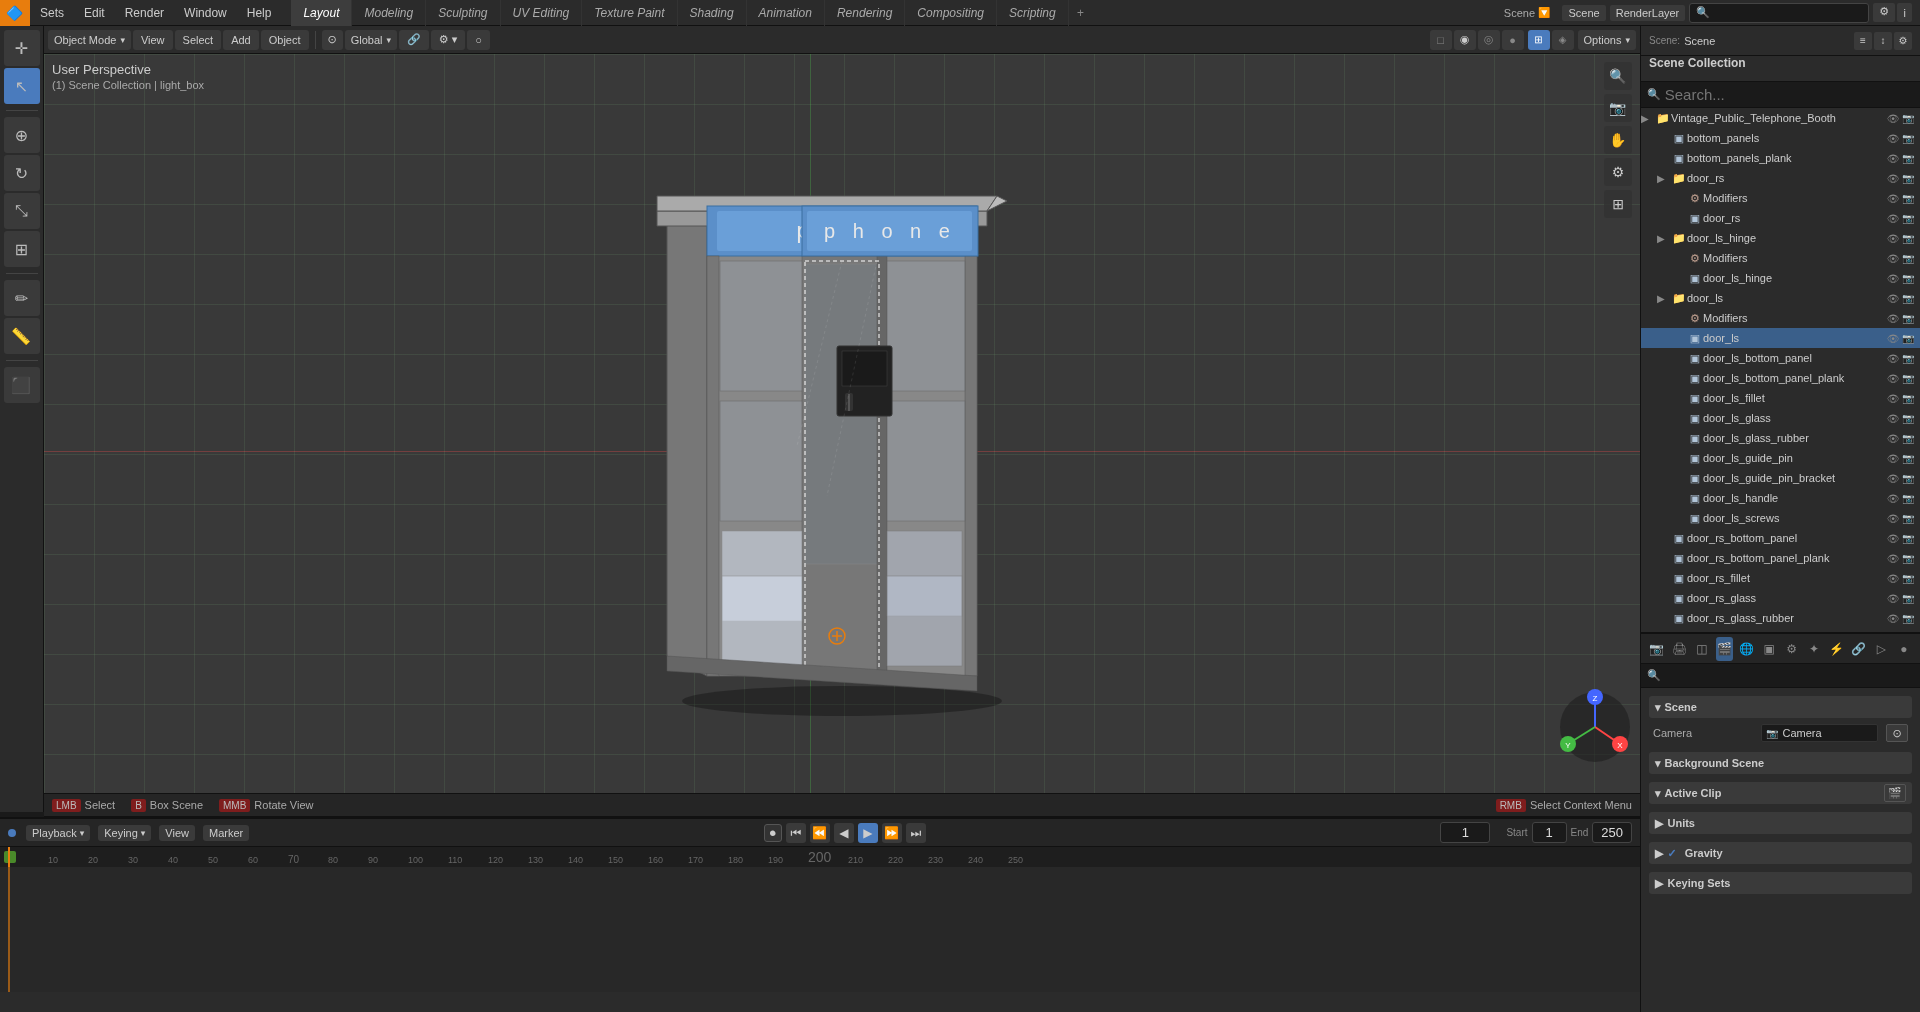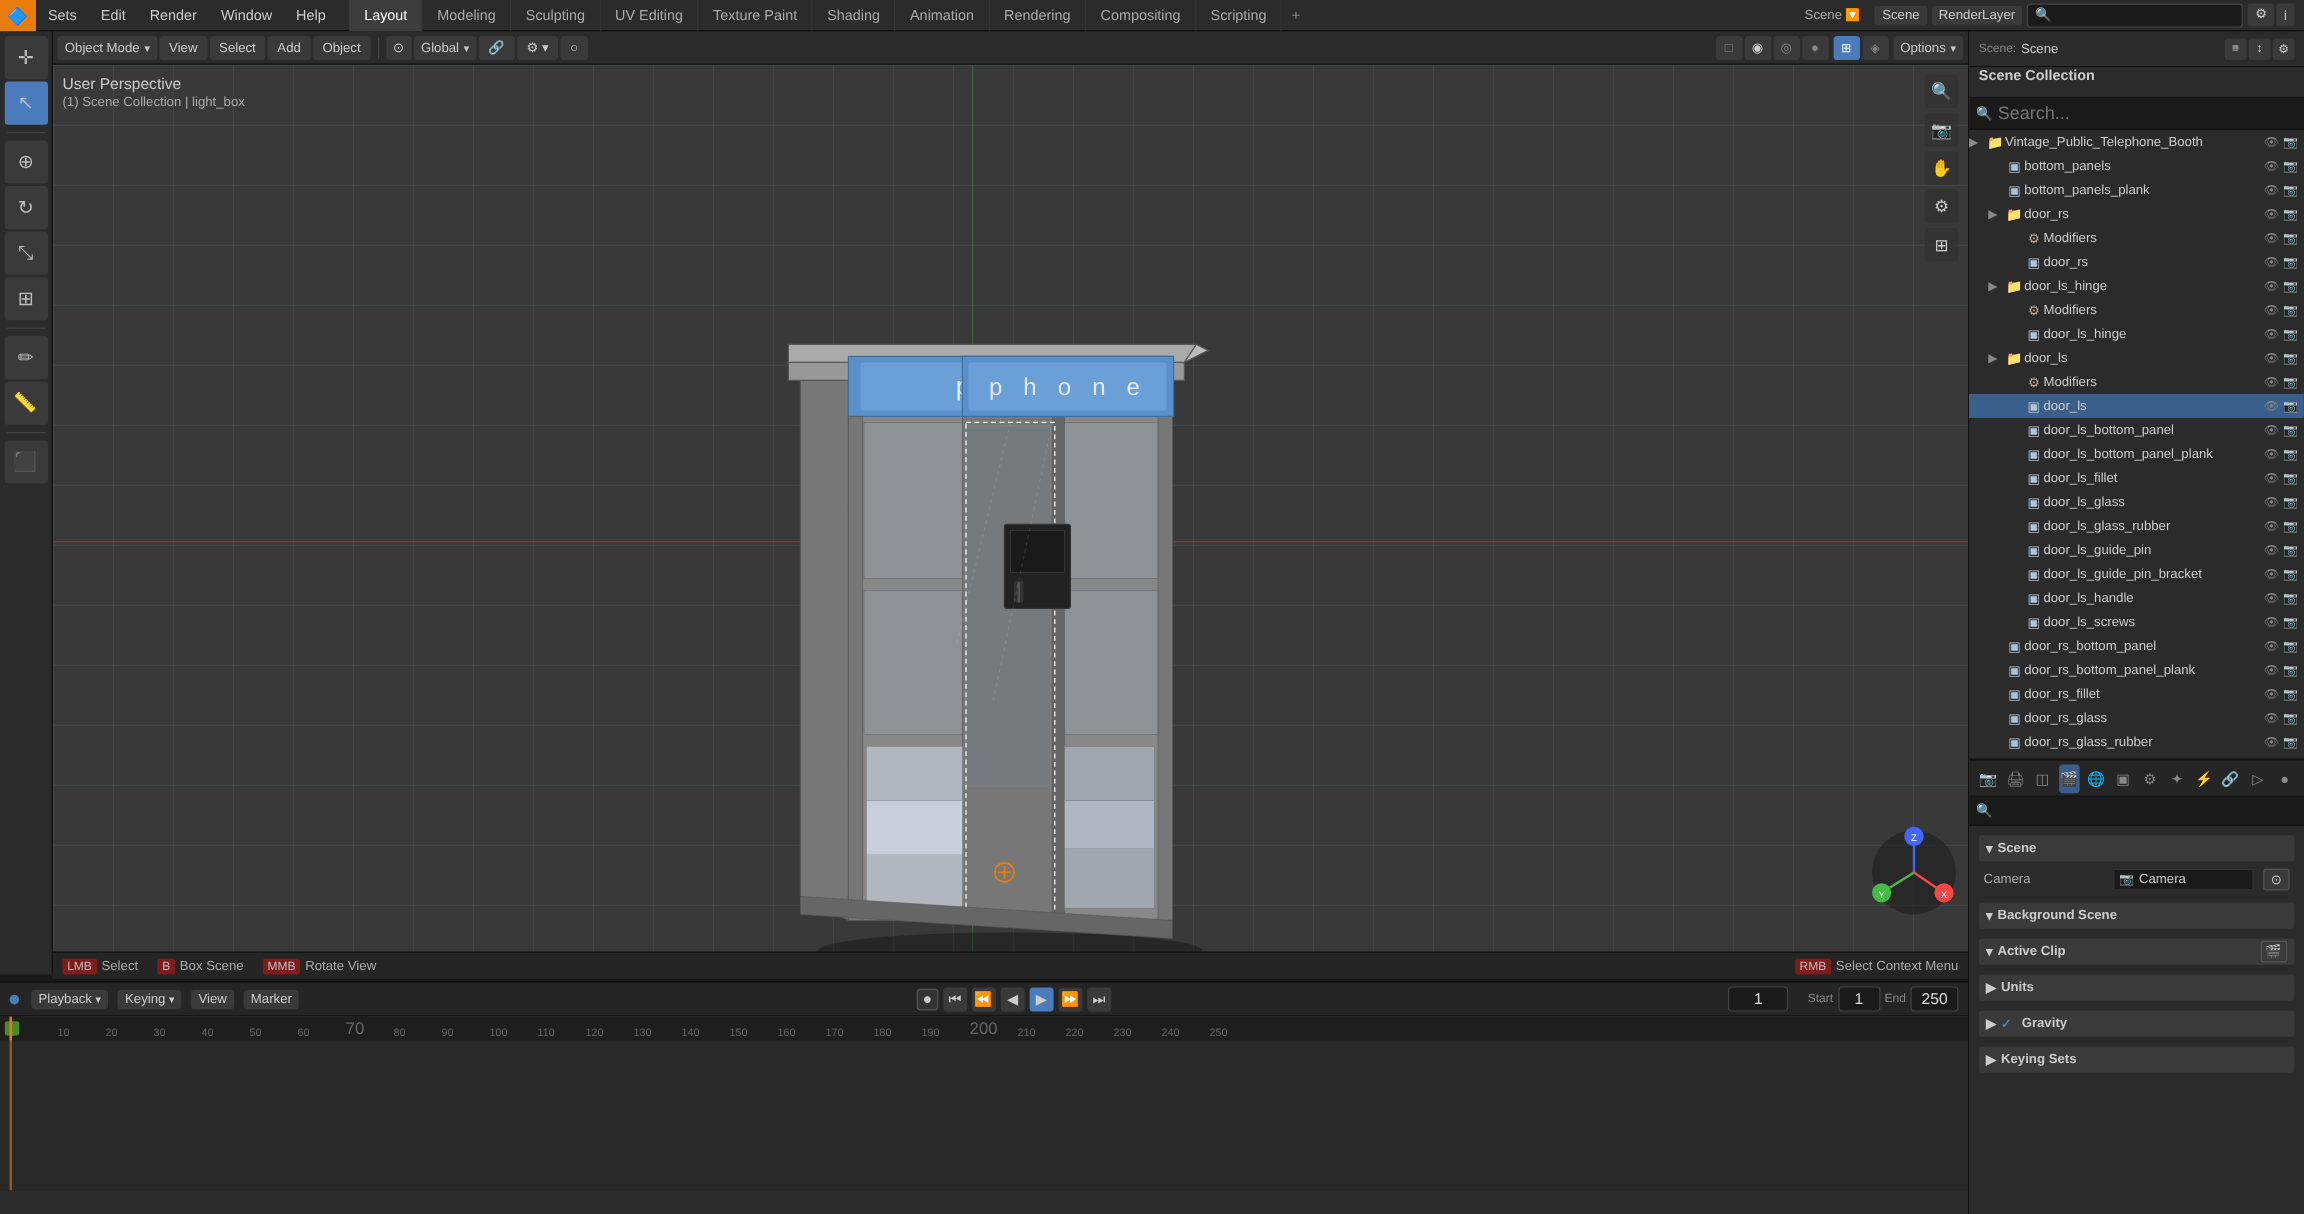--- a/index.html
+++ b/index.html
@@ -44,20 +44,21 @@
       cursor: pointer;
       color: #ccc;
       font-size: 12px;
     }
 
     .workspace-tabs {
       display: flex;
       align-items: flex-end;
       margin-left: 10px;
       flex: 1;
+      font-style: italic;
     }
     .workspace-tab {
       padding: 0 12px;
       height: 26px;
       display: flex;
       align-items: center;
       cursor: pointer;
       color: #aaa;
       font-size: 12px;
       border-right: 1px solid #333;
@@ -459,21 +460,21 @@
       cursor: pointer;
       color: #ccc;
       font-size: 14px;
     }
 
     
     .model-container {
       position: absolute;
       inset: 0;
       display: flex;
-      align-items: flex-end;
+      align-items: center;
       justify-content: center;
     }
 
     
     .rpanel-icon-row {
       height: 30px;
       background: #252525;
       display: flex;
       align-items: center;
       justify-content: center;
@@ -795,21 +796,21 @@
     <div class="timeline-ruler-bar">
       <div style="position:relative;height:100%;display:flex;align-items:flex-end;padding-left:4px;">
 
         <div style="position:absolute;left:8px;bottom:2px;font-size:9px;color:#666;">0</div>
         <div style="position:absolute;left:48px;bottom:2px;font-size:9px;color:#666;">10</div>
         <div style="position:absolute;left:88px;bottom:2px;font-size:9px;color:#666;">20</div>
         <div style="position:absolute;left:128px;bottom:2px;font-size:9px;color:#666;">30</div>
         <div style="position:absolute;left:168px;bottom:2px;font-size:9px;color:#666;">40</div>
         <div style="position:absolute;left:208px;bottom:2px;font-size:9px;color:#666;">50</div>
         <div style="position:absolute;left:248px;bottom:2px;font-size:9px;color:#666;">60</div>
-        <div style="position:absolute;left:288px;bottom:2px;font-size:14px;color:#666;margin-top:24px;">70</div>
+        <div style="position:absolute;left:288px;bottom:2px;font-size:10px;color:#666;margin-top:24px;">70</div>
         <div style="position:absolute;left:328px;bottom:2px;font-size:9px;color:#666;">80</div>
         <div style="position:absolute;left:368px;bottom:2px;font-size:9px;color:#666;">90</div>
         <div style="position:absolute;left:408px;bottom:2px;font-size:9px;color:#666;">100</div>
         <div style="position:absolute;left:448px;bottom:2px;font-size:9px;color:#666;">110</div>
         <div style="position:absolute;left:488px;bottom:2px;font-size:9px;color:#666;">120</div>
         <div style="position:absolute;left:528px;bottom:2px;font-size:9px;color:#666;">130</div>
         <div style="position:absolute;left:568px;bottom:2px;font-size:9px;color:#666;">140</div>
         <div style="position:absolute;left:608px;bottom:2px;font-size:9px;color:#666;">150</div>
         <div style="position:absolute;left:648px;bottom:2px;font-size:9px;color:#666;">160</div>
         <div style="position:absolute;left:688px;bottom:2px;font-size:9px;color:#666;">170</div>

